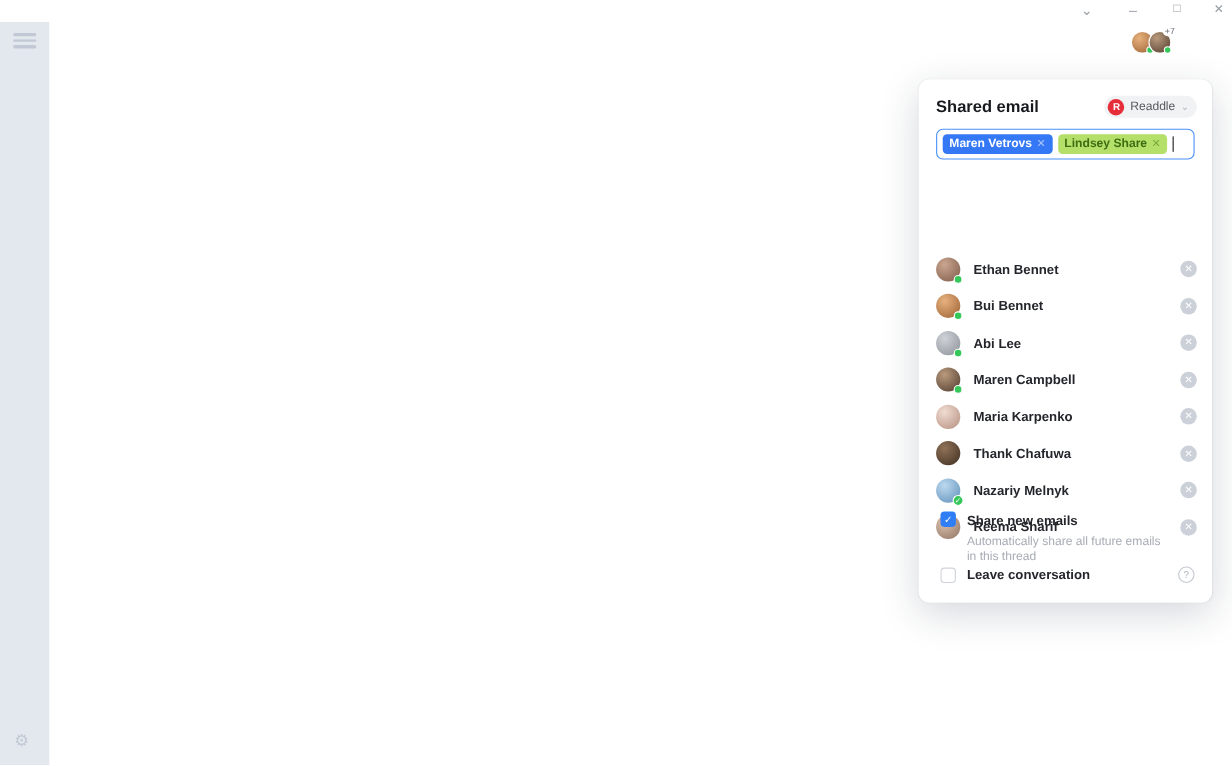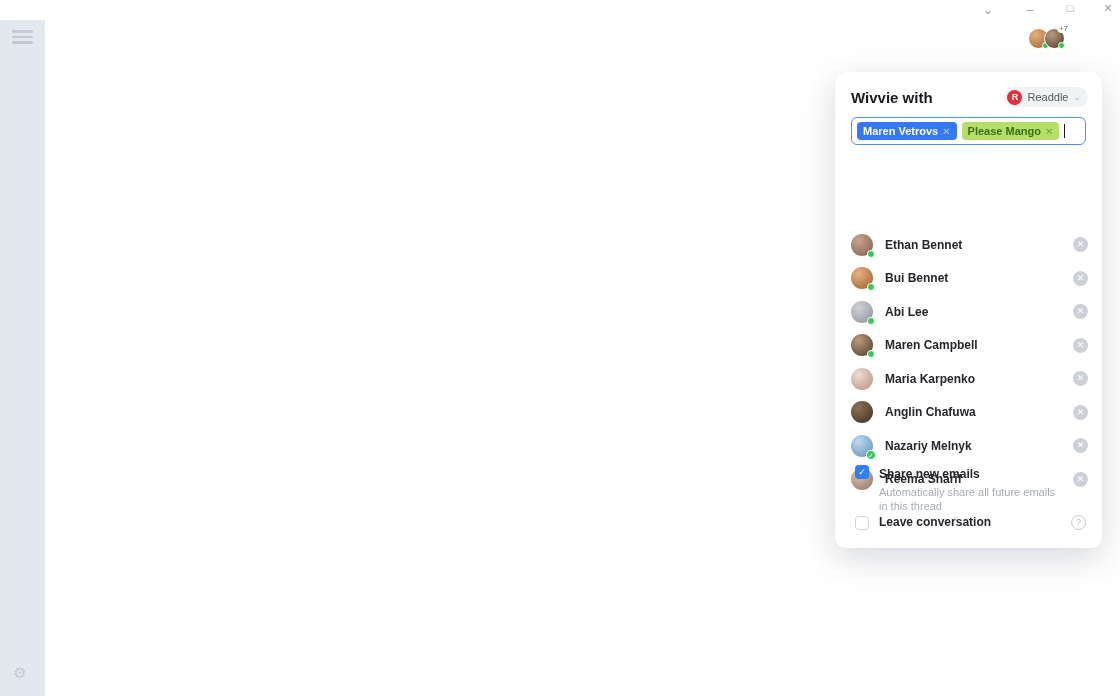--- a/index.html
+++ b/index.html
@@ -265,33 +265,33 @@
   <span class="bell-av" style="top:478px">
     <svg width="13" height="13" viewBox="0 0 14 14" fill="#fff">
         <path d="M7 1.2c-2.2 0-3.6 1.6-3.6 3.8v2.6L2.2 9.5v.8h9.6v-.8L10.6 7.6V5C10.6 2.8 9.2 1.2 7 1.2zM5.7 11.2a1.3 1.3 0 002.6 0z"></path>
       </svg>
   </span>
   <div class="bubble outline" style="top:481px">
     <span class="b">This email is due now</span>
   </div>
 
   <div class="panel">
-    <div class="panel-title">Wivvie with</div>
+    <div class="panel-title">Shared email</div>
     <div class="team-badge">
       <span class="team-logo">R</span>
       <span>Readdle</span>
       <span class="expand-ic">⌄</span>
     </div>
     <div class="tag-input">
       <span class="tag tag-blue">
         <span>Maren Vetrovs</span>
           <span class="tx">✕</span>
       </span>
       <span class="tag tag-green">
-        <span>Please Mango</span>
+        <span>Lindsey Share</span>
           <span class="tx">✕</span>
       </span>
       <span class="caret"></span>
     </div>
 
     <div class="plist">
       <div class="prow">
         <span class="pav avatar a1">
             <span class="pdot"></span>
           </span>
@@ -319,21 +319,21 @@
         <span class="pname">Maren Campbell</span>
         <span class="remove-x">✕</span>
       </div>
       <div class="prow">
         <span class="pav avatar a5"></span>
         <span class="pname">Maria Karpenko</span>
         <span class="remove-x">✕</span>
       </div>
       <div class="prow">
         <span class="pav avatar a6"></span>
-        <span class="pname">Anglin Chafuwa</span>
+        <span class="pname">Thank Chafuwa</span>
         <span class="remove-x">✕</span>
       </div>
       <div class="prow">
         <span class="pav avatar a7">
             <span class="pcheck">✓</span>
           </span>
         <span class="pname">Nazariy Melnyk</span>
         <span class="remove-x">✕</span>
       </div>
       <div class="prow">

